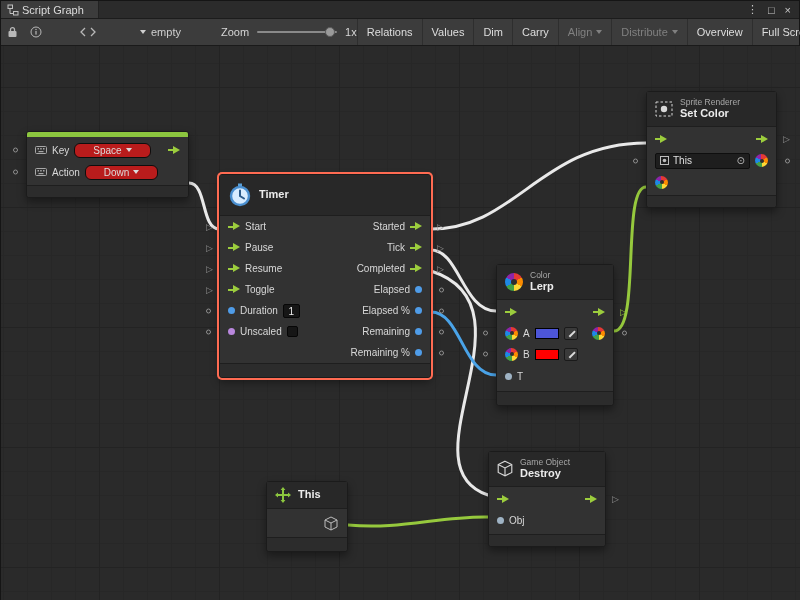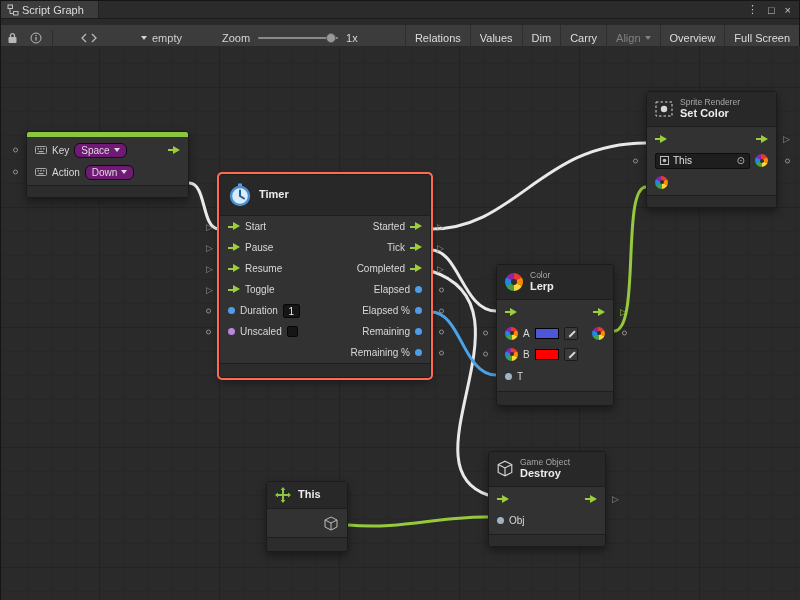--- a/index.html
+++ b/index.html
@@ -10,21 +10,21 @@
   
   .tabbar { position:absolute; top:0; left:0; width:100%; height:18px; background:#2b2b2b;
     border-bottom:1px solid #1c1c1c; display:flex; align-items:stretch; }
   .tab { display:flex; align-items:center; gap:3px; padding:0 14px 0 6px; background:#3c3c3c;
     color:#dcdcdc; font-size:11px; border-right:1px solid #222; }
   .win-controls { margin-left:auto; display:flex; align-items:center; gap:10px; padding-right:8px;
     color:#c8c8c8; font-size:11px; }
   .win-controls span { cursor:default; }
 
   
-  .toolbar { position:absolute; top:24px; left:0; width:100%; height:27px; background:#3c3c3c;
+  .toolbar { position:absolute; top:18px; left:0; width:100%; height:27px; background:#3c3c3c;
     border-bottom:1px solid #1a1a1a; display:flex; align-items:center; color:#d6d6d6; font-size:11px; }
   .tb-icon { display:flex; align-items:center; justify-content:center; padding:0 6px; height:100%; }
   .tb-sep { width:1px; height:16px; background:#2c2c2c; margin:0 4px; }
   .graph-picker { display:flex; align-items:center; gap:5px; margin-left:34px; color:#cfcfcf; }
   .zoom-group { display:flex; align-items:center; gap:8px; margin-left:40px; }
   .slider { position:relative; width:80px; height:10px; display:flex; align-items:center; }
   .slider-track { width:100%; height:2px; background:#8a8a8a; border-radius:1px; }
   .slider-handle { position:absolute; left:68px; top:0; width:10px; height:10px; border-radius:50%;
     background:#9a9a9a; border:1px solid #5c5c5c; }
   .tb-buttons { margin-left:auto; display:flex; align-items:stretch; height:100%; }
@@ -83,22 +83,22 @@
       #43a047 180deg 240deg,#1e88e5 240deg 300deg,#8e24aa 300deg 360deg); }
   .wheel::after { content:""; position:absolute; inset:4.5px; border-radius:50%; background:#2e2e2e; }
   .wheel.big { width:18px; height:18px; flex:0 0 18px; }
   .wheel.big::after { inset:6px; }
 
   .ext-l { position:absolute; left:-14px; top:50%; transform:translateY(-50%); }
   .ext-r { position:absolute; right:-14px; top:50%; transform:translateY(-50%); }
   .tri { font-size:9px; color:#8f8f8f; line-height:1; }
   .cir { width:5px; height:5px; border:1px solid #8f8f8f; border-radius:50%; }
 
-  .dd { display:flex; align-items:center; background:#701a75; border:1px solid #0e0e0e;
-    border-radius:6px; padding:1px 6px; font-size:10px; color:#dcdcdc; }
+  .dd { display:flex; align-items:center; background:#b91c1c; border:1px solid #0e0e0e;
+    border-radius:6px; padding:1px 18px; font-size:10px; color:#dcdcdc; }
   .numbox { background:#161616; border:1px solid #060606; border-radius:2px; width:17px; height:14px;
     text-align:center; font-size:10px; color:#ececec; line-height:13px; }
   .cb { width:11px; height:11px; background:#161616; border:1px solid #060606; border-radius:2px; }
   .swatch { width:24px; height:11px; border:1px solid #000; }
   .swatch.a { background:var(--swatch-a,#4d56d8); }
   .swatch.b { background:var(--swatch-b,#ff0000); }
   .eye { position:relative; width:14px; height:13px; background:#3a3a3a; border:1px solid #1a1a1a;
     border-radius:2px; }
   .eye::after { content:""; position:absolute; left:3px; top:5px; width:8px; height:1.5px;
     background:#dcdcdc; transform:rotate(-45deg); }
@@ -173,20 +173,24 @@
     </span>
     <div class="tb-buttons">
       <span class="tbtn">Relations</span>
       <span class="tbtn">Values</span>
       <span class="tbtn">Dim</span>
       <span class="tbtn">Carry</span>
       <span class="tbtn disabled">
           <span>Align</span>
           <span class="caret-down"></span>
         </span>
+      <span class="tbtn disabled">
+          <span>Distribute</span>
+          <span class="caret-down"></span>
+        </span>
       <span class="tbtn">Overview</span>
       <span class="tbtn">Full Screen</span>
     </div>
   </div>
 
   <div class="canvas">
 
     <svg class="wires" viewBox="0 0 800 555">
       <path class="wire white" d="M188 137 C206 137 200 183 218 183"></path>
       <path class="wire white" d="M430 183 C515 183 540 97 645 97"></path>

